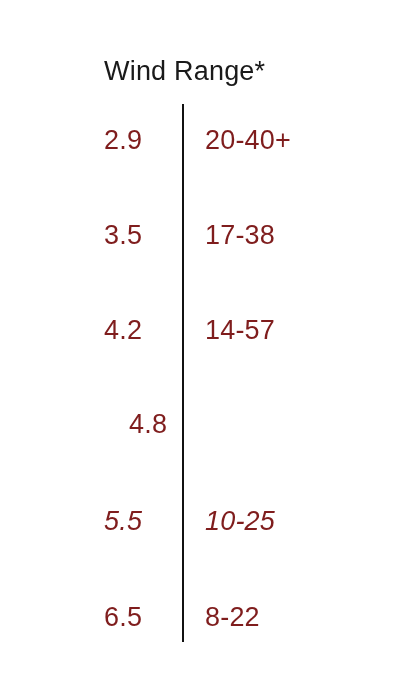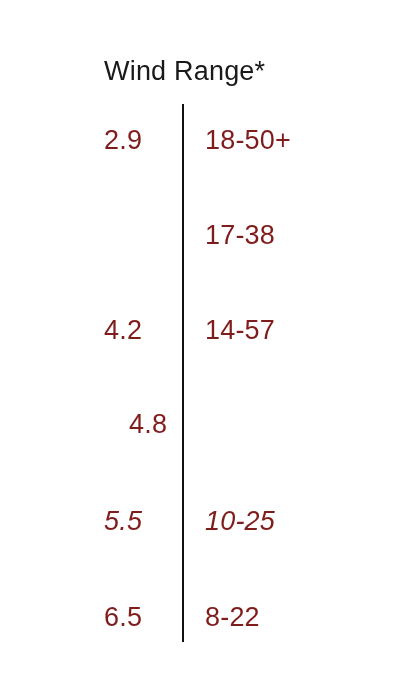--- a/index.html
+++ b/index.html
@@ -79,24 +79,25 @@
 <div id="spec-table">
 
   <div class="table-title">Wind Range*</div>
 
   <div class="column-divider"></div>
 
   <div class="rows">
 
     <div class="spec-row" style="top:120px;">
       <span class="cell cell-size">2.9</span>
-      <span class="cell cell-range">18-50+</span>
+      <span class="cell cell-range">20-40+</span>
     </div>
 
     <div class="spec-row" style="top:215px;">
+      <span class="cell cell-size">3.5</span>
       <span class="cell cell-range">17-38</span>
     </div>
 
     <div class="spec-row" style="top:310px;">
       <span class="cell cell-size">4.2</span>
       <span class="cell cell-range">14-57</span>
     </div>
 
     <div class="spec-row" style="top:404px;margin-left:25px;">
       <span class="cell cell-size">4.8</span>

